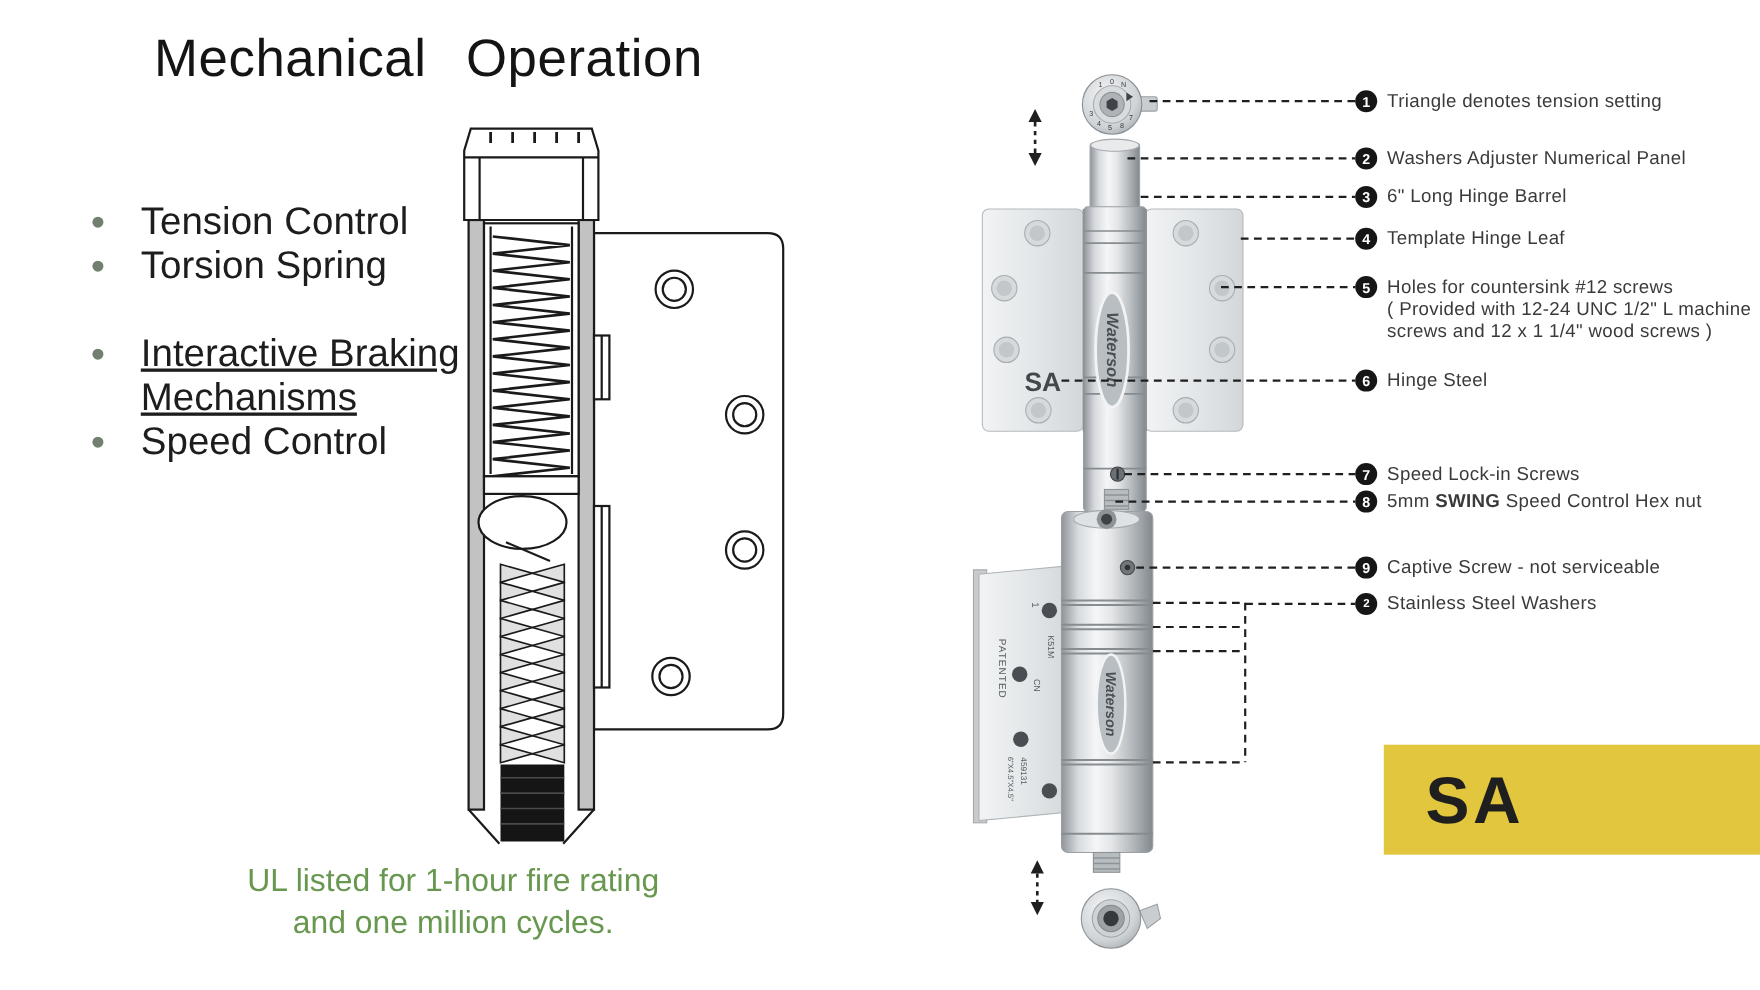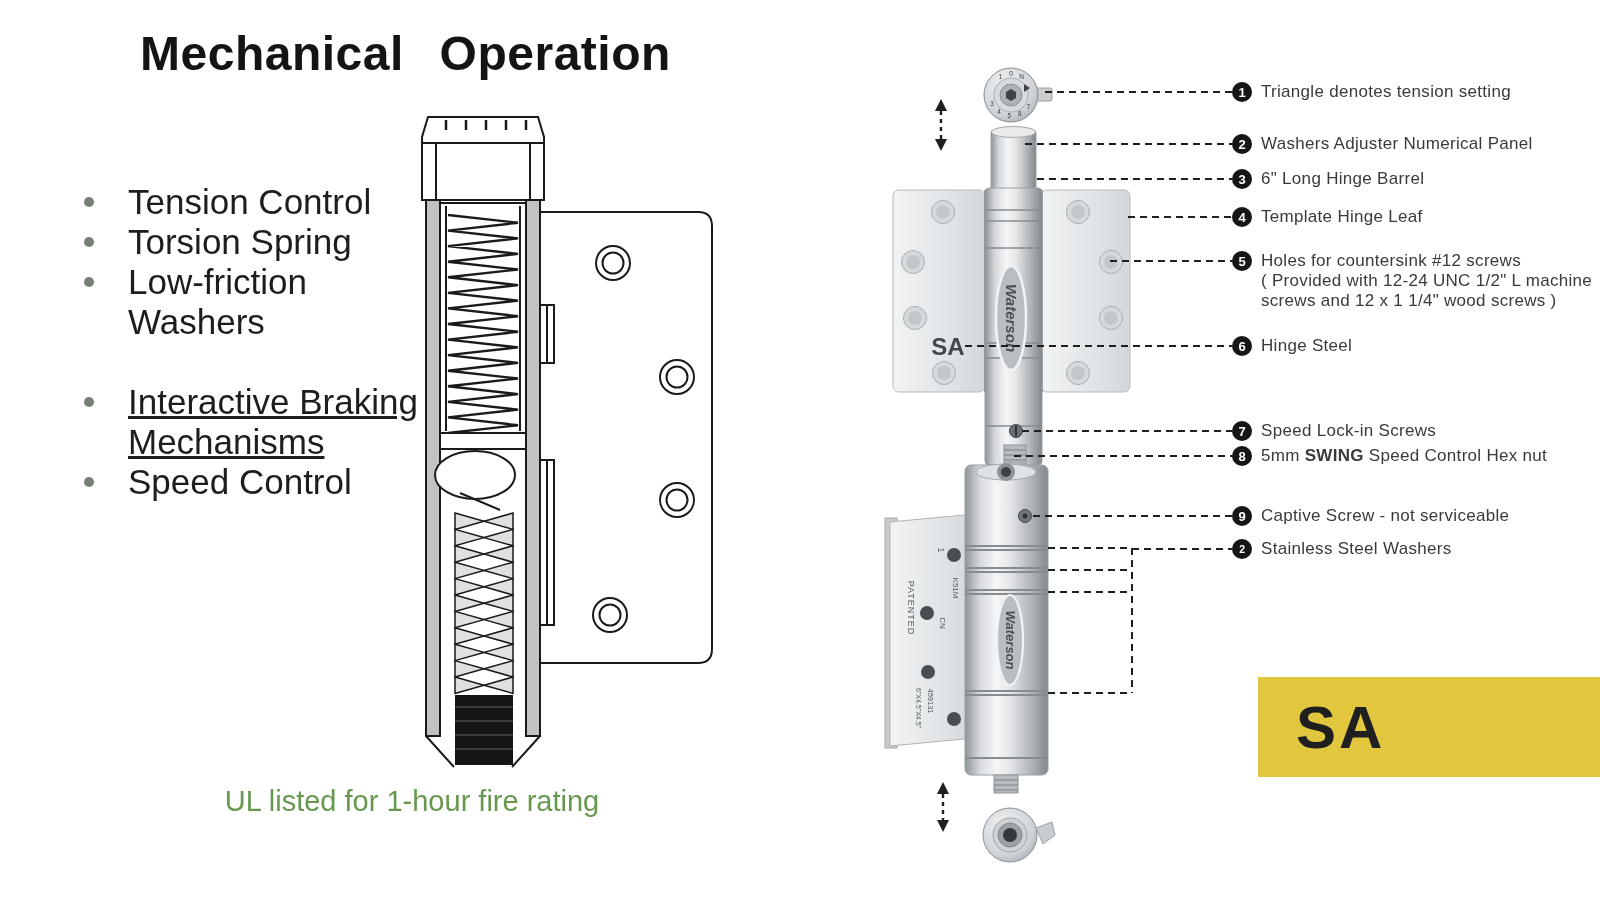--- a/index.html
+++ b/index.html
@@ -1,20 +1,20 @@
 <!DOCTYPE html>
 <html><head>
 <meta charset="utf-8">
 <style>
   html,body{margin:0;padding:0;background:#ffffff;}
   body{width:1600px;height:900px;overflow:hidden;font-family:"Liberation Sans",sans-serif;}
   .page{position:relative;width:1600px;height:900px;background:#fff;}
 
   
-  .title{position:absolute;left:140px;top:26px;font-size:48px;font-weight:bold;color:#141414;
+  .title{position:absolute;left:140px;top:26px;font-size:48px;font-weight:normal;color:#141414;
          letter-spacing:.5px;word-spacing:22px;white-space:nowrap;}
 
   
   .bullets{position:absolute;left:78px;top:182px;margin:0;padding:0;list-style:none;width:340px;}
   .bullets li{position:relative;padding-left:50px;font-size:35px;line-height:40px;color:#1d1d1d;}
   .bullets li::before{content:"";position:absolute;left:6px;top:15px;width:10px;height:10px;
          border-radius:50%;background:#72816f;}
   .bullets li.gap-mid{margin-top:40px;text-decoration:underline;}
   .bullets li.gap-big{margin-top:78px;}
 
@@ -45,21 +45,20 @@
 </head>
 <body>
 
 <div class="page">
 
   <div class="title">Mechanical Operation</div>
 
   <ul class="bullets">
     <li>Tension Control</li>
     <li>Torsion Spring</li>
-    <li>Low-friction Washers</li>
     <li class="gap-mid">Interactive Braking Mechanisms</li>
     <li>Speed Control</li>
   </ul>
 
   <svg class="layer" style="left:398px;top:103px;" width="330" height="675" viewBox="0 0 330 675">
     <g stroke="#1a1a1a" stroke-width="2" fill="none">
 
       <g>
         <path d="M142,109 H300 Q314,109 314,123 V546 Q314,560 300,560 H142 Z" fill="#ffffff"></path>
         <circle cx="215" cy="160" r="17"></circle>
@@ -127,20 +126,21 @@
         <rect x="142" y="202" width="14" height="58" fill="#ffffff"></rect>
         <path d="M149,202 V260"></path>
         <rect x="142" y="357" width="14" height="165" fill="#ffffff"></rect>
         <path d="M149,357 V522"></path>
       </g>
     </g>
   </svg>
 
   <div class="caption" style="color: rgb(104, 152, 79);">
     <div>UL listed for 1-hour fire rating</div>
+    <div>and one million cycles.</div>
   </div>
 
   <svg class="layer" style="left:858px;top:58px;" width="290" height="412" viewBox="0 0 290 412">
     <defs>
       <linearGradient id="leafG" x1="0" y1="0" x2="1" y2="0">
         <stop offset="0" stop-color="#f1f3f4"></stop>
           <stop offset=".5" stop-color="#e4e7e9"></stop>
         <stop offset="1" stop-color="#d3d7da"></stop>
       </linearGradient>
       <linearGradient id="barrelG" x1="0" y1="0" x2="1" y2="0">

